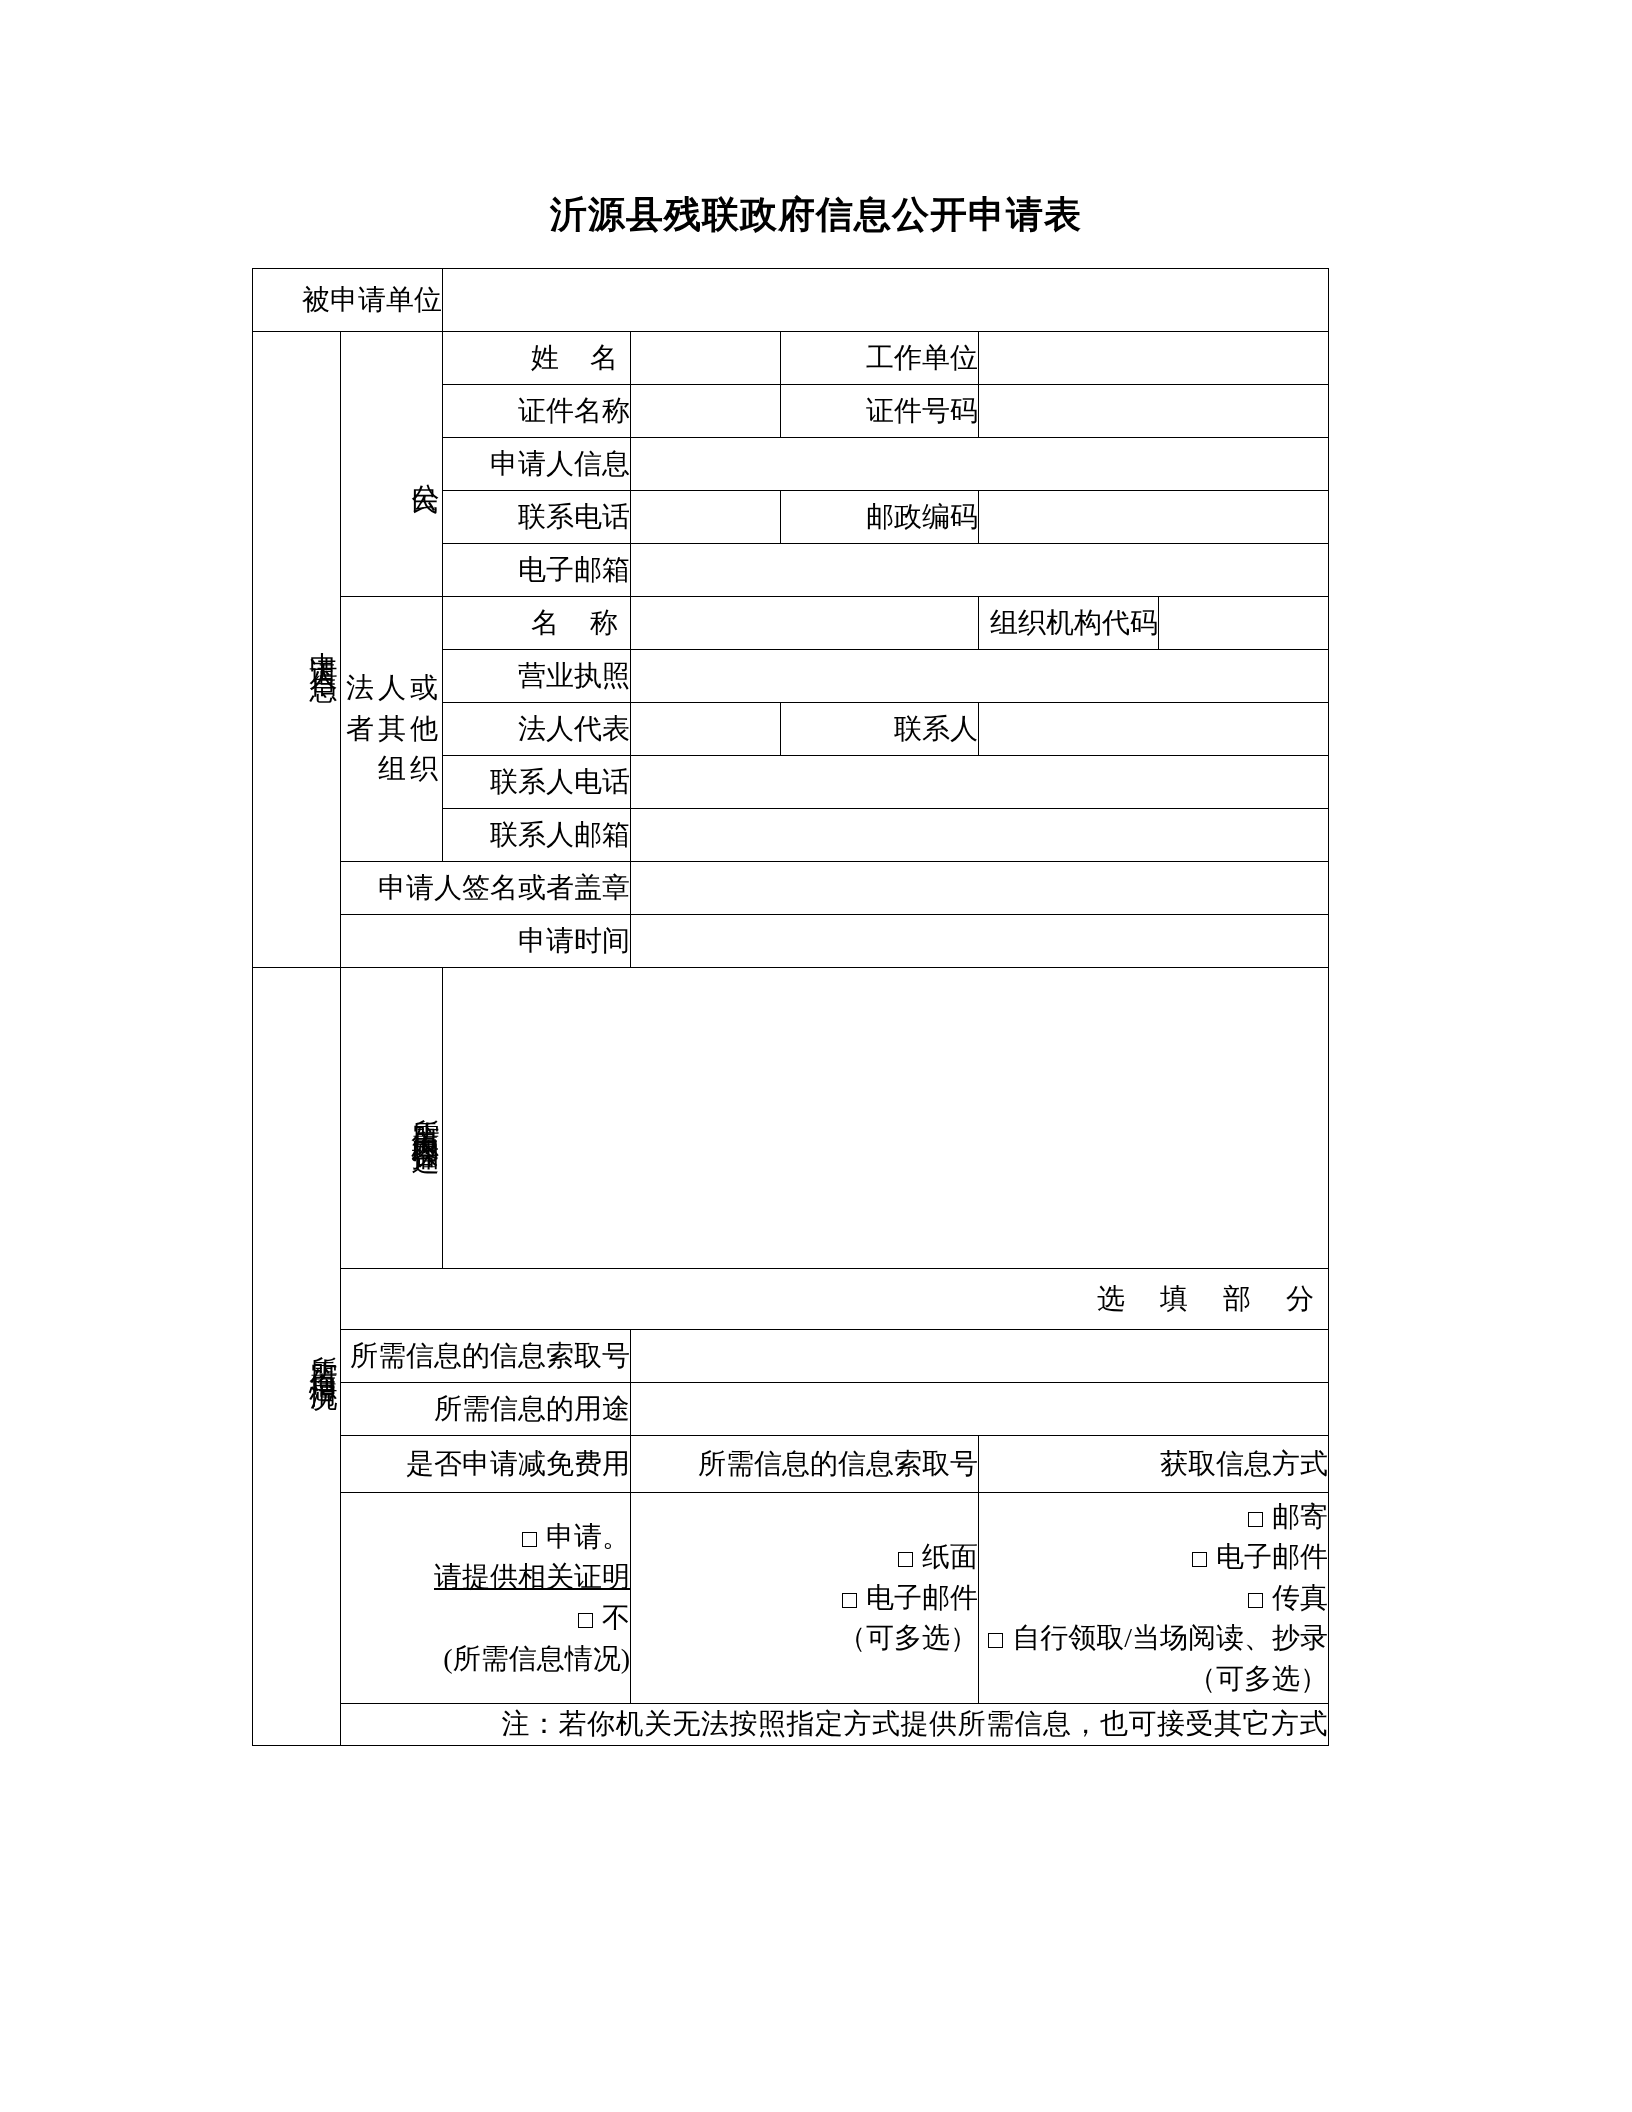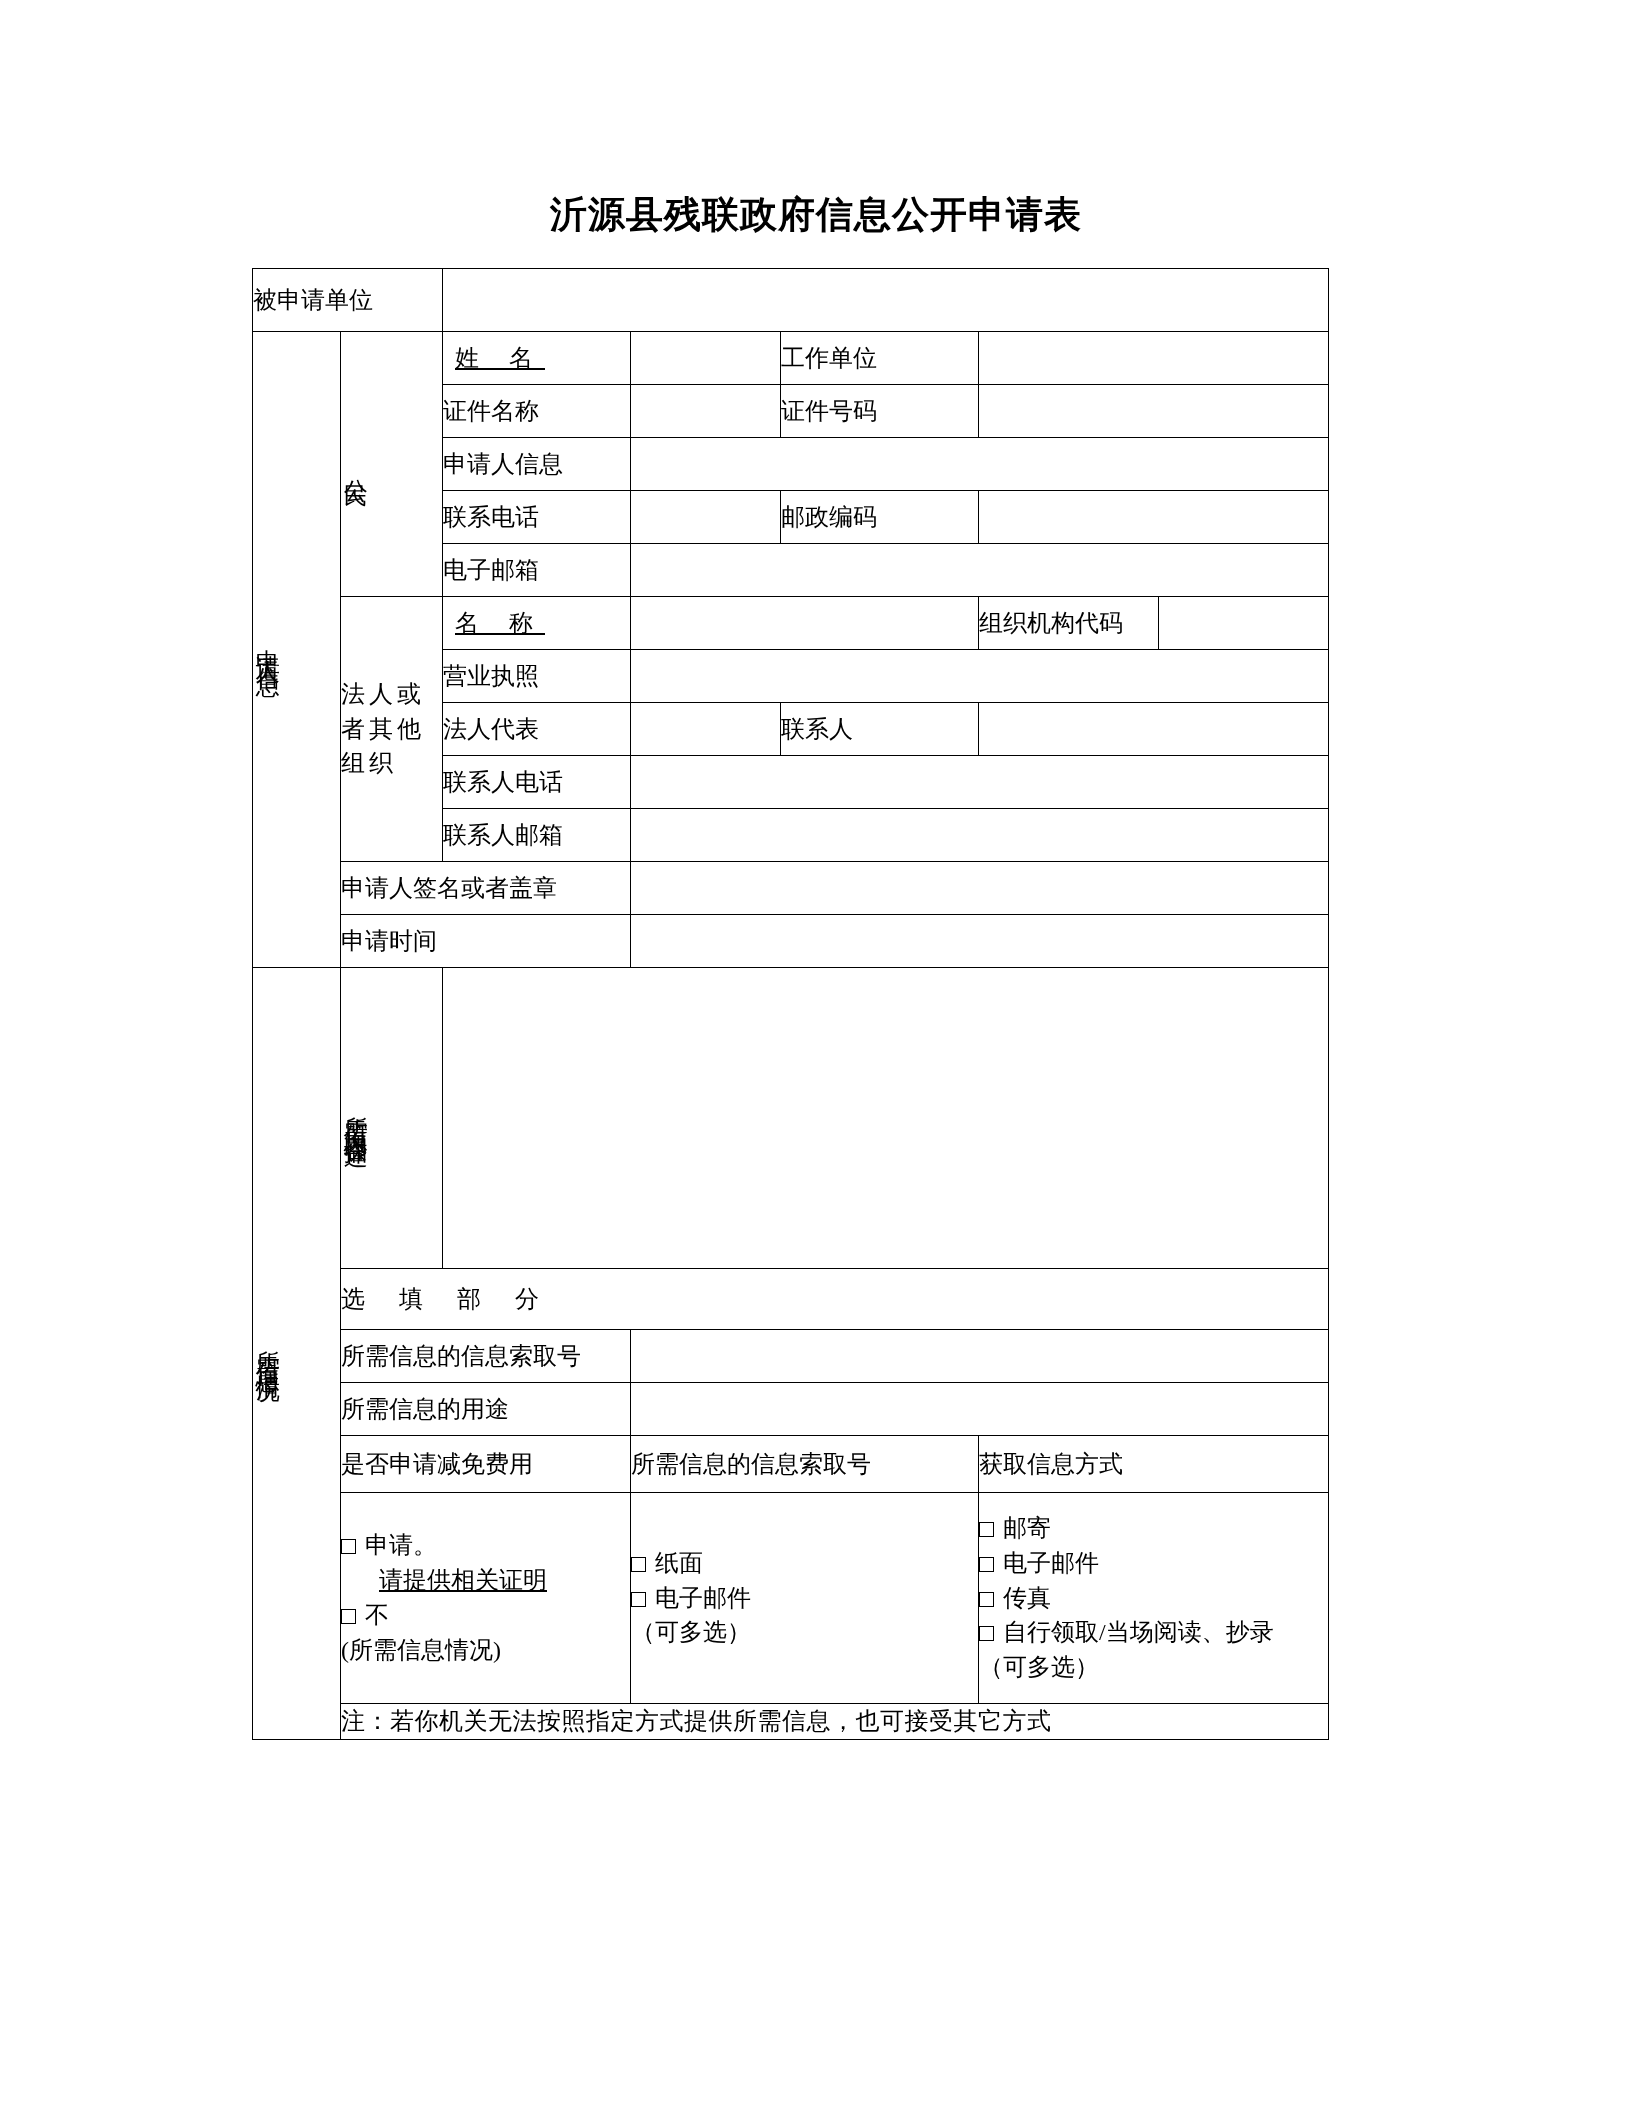--- a/index.html
+++ b/index.html
@@ -34,41 +34,40 @@
   table.form {
     position: absolute;
     top: 268px;
     left: 252px;
     width: 1076px;
     border-collapse: collapse;
     table-layout: fixed;
   }
   table.form td {
     border: 1px solid #000000;
-    font-size: 24px;
+    font-size: 28px;
     padding: 0;
     vertical-align: middle;
-    text-align: left;
+    text-align: right;
     line-height: 1.45;
   }
   .c-vert {
     writing-mode: vertical-rl;
     text-orientation: upright;
     letter-spacing: 6px;
     display: inline-block;
     line-height: 1.2;
   }
   .stack {
     display: block;
     line-height: 1.45;
   }
   .sp-name {
     letter-spacing: 12px;
     padding-left: 12px;
-    text-decoration: underline;
   }
   .blank {
     background: #ffffff;
   }
   .sec-title {
     font-size: 21px;
     letter-spacing: 14px;
     font-weight: normal;
     text-align: center;
   }

